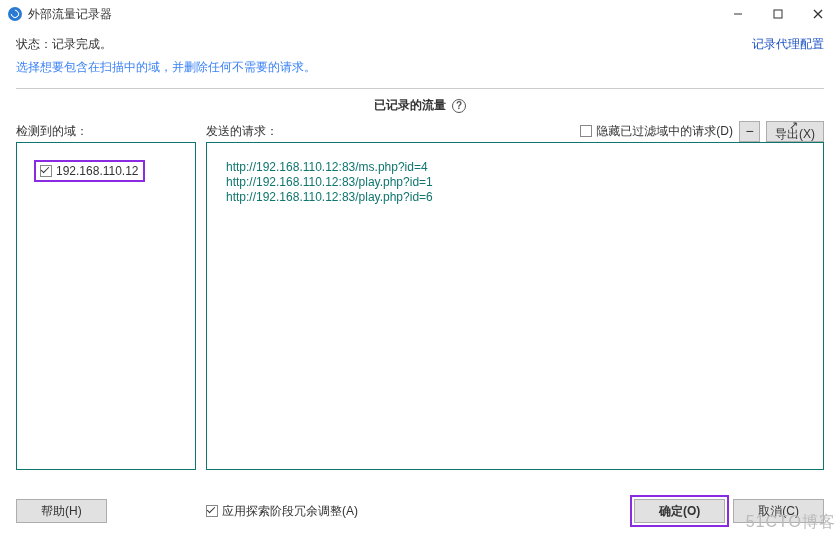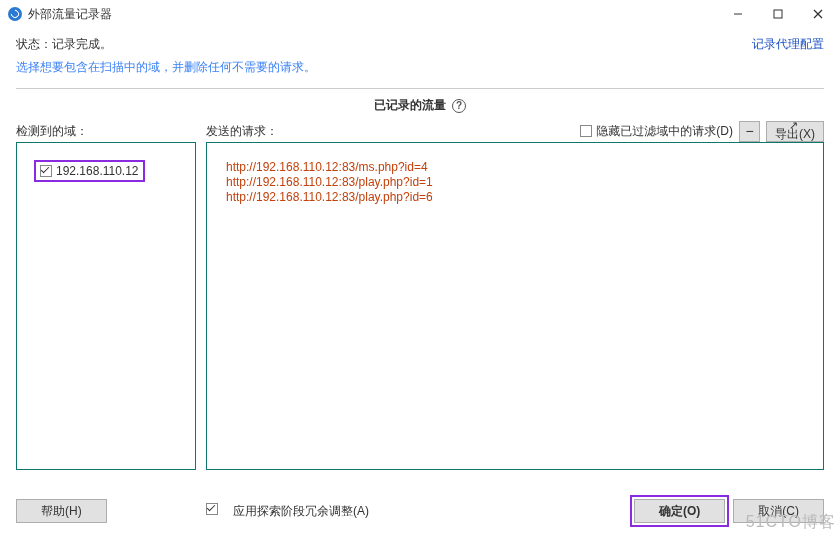--- a/index.html
+++ b/index.html
@@ -21,25 +21,25 @@
   .col-right { flex: 1; display: flex; flex-direction: column; }
   .col-head { height: 22px; display: flex; align-items: center; justify-content: space-between; }
   .col-head-right { display: flex; align-items: center; gap: 6px; }
   .chk-wrap { display: flex; align-items: center; gap: 4px; }
   .chk { width: 12px; height: 12px; border: 1px solid #888; background: #fff; display: inline-block; }
   .chk.checked { background: #fff; position: relative; }
   .chk.checked::after { content: ""; position: absolute; left: 2px; top: -1px; width: 3px; height: 7px; border: solid #333; border-width: 0 1.5px 1.5px 0; transform: rotate(45deg); }
   .btn-small { height: 21px; padding: 0 8px; border: 1px solid #adadad; background: #e1e1e1; display: inline-flex; align-items: center; gap: 4px; cursor: pointer; flex-direction: column; }
   .btn-small.icon-only { width: 21px; padding: 0; justify-content: center; }
   .listbox { flex: 1; border: 1px solid #0f766e; background: #fff; padding: 17px; font-family: "SimSun", monospace; font-size: 12px; overflow: auto; }
-  .request-item { padding: 0 2px; line-height: 15px; white-space: nowrap; color: #c2410c; }
+  .request-item { padding: 0 2px; line-height: 15px; white-space: nowrap; color: #0f766e; }
   .highlight-box { border: 2px solid #8a2be2; padding: 2px 4px; display: inline-flex; align-items: center; gap: 4px; }
   .footer { position: absolute; bottom: 0; left: 0; right: 0; padding: 8px 16px 14px 16px; display: flex; align-items: center; }
   .footer .left-foot { width: 190px; }
-  .footer .mid-foot { flex: 1; display: flex; align-items: flex-start; gap: 15px; }
+  .footer .mid-foot { flex: 1; display: flex; align-items: center; gap: 4px; }
   .footer .right-foot { display: flex; gap: 8px; align-items: center; }
   .btn { height: 24px; padding: 0 24px; border: 1px solid #adadad; background: #e1e1e1; display: inline-flex; align-items: center; cursor: pointer; }
   .ok-highlight { outline: 2px solid #8a2be2; outline-offset: 2px; font-weight: bold; }
   .watermark { position: absolute; right: 4px; bottom: 4px; color: #bbb; font-size: 16px; letter-spacing: 1px; pointer-events: none; }
   .minus-icon::before { content: "−"; font-size: 14px; line-height: 1; }
   .export-icon { display: inline-block; width: 10px; height: 10px; position: relative; }
   .export-icon::before { content: "↗"; position: absolute; left: -1px; top: -3px; font-size: 11px; }
 </style>
 </head>
 <body>

